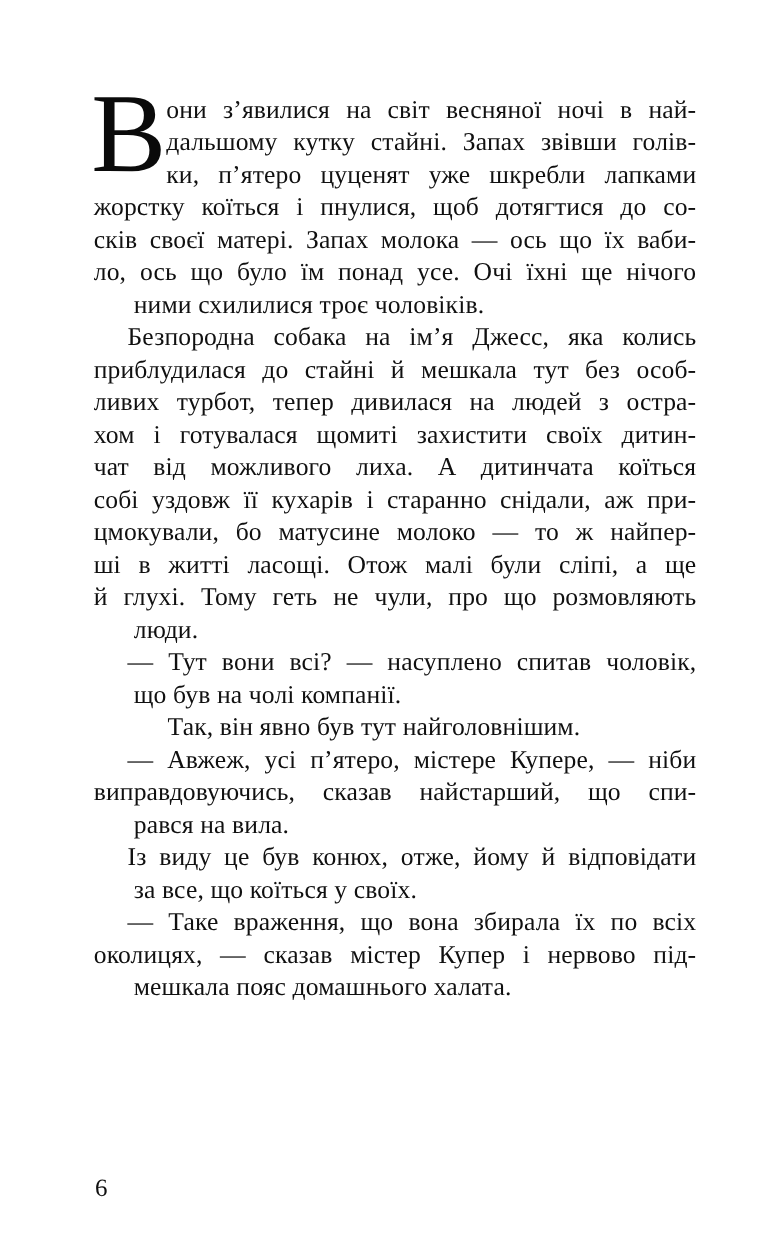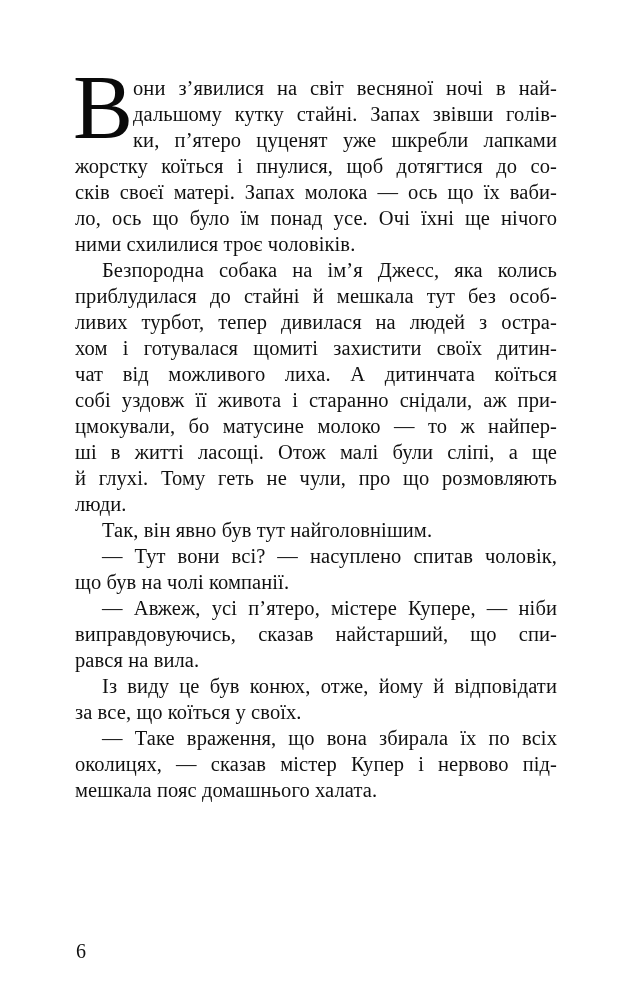--- a/index.html
+++ b/index.html
@@ -25,20 +25,21 @@
     font-size: 20.5px;
     line-height: 26px;
     height: 26px;
     text-align: justify;
     text-align-last: justify;
     letter-spacing: 0.1px;
   }
   .line.last {
     text-align: right;
     text-align-last: left;
+    margin-left: 32px;
   }
   .line.indent {
     text-indent: 27px;
   }
   .dropcap {
     float: left;
     width: 54px;
     height: 73px;
     margin-right: 4px;
     position: relative;
@@ -75,32 +76,32 @@
         <div class="line">сків своєї матері. Запах молока — ось що їх ваби-</div>
         <div class="line">ло, ось що було їм понад усе. Очі їхні ще нічого</div>
         <div class="line last">ними схилилися троє чоловіків.</div>
       </div>
       <div class="paragraph">
         <div class="line indent">Безпородна собака на ім’я Джесс, яка колись</div>
         <div class="line">приблудилася до стайні й мешкала тут без особ-</div>
         <div class="line">ливих турбот, тепер дивилася на людей з остра-</div>
         <div class="line">хом і готувалася щомиті захистити своїх дитин-</div>
         <div class="line">чат від можливого лиха. А дитинчата коїться</div>
-        <div class="line">собі уздовж її живота і старанно снідали, аж при-</div>
+        <div class="line">собі уздовж її кухарів і старанно снідали, аж при-</div>
         <div class="line">цмокували, бо матусине молоко — то ж найпер-</div>
         <div class="line">ші в житті ласощі. Отож малі були сліпі, а ще</div>
         <div class="line">й глухі. Тому геть не чули, про що розмовляють</div>
         <div class="line last">люди.</div>
       </div>
       <div class="paragraph">
-        <div class="line last indent">Так, він явно був тут найголовнішим.</div>
+        <div class="line indent">— Тут вони всі? — насуплено спитав чоловік,</div>
+        <div class="line last">що був на чолі компанії.</div>
       </div>
       <div class="paragraph">
-        <div class="line indent">— Тут вони всі? — насуплено спитав чоловік,</div>
-        <div class="line last">що був на чолі компанії.</div>
+        <div class="line last indent">Так, він явно був тут найголовнішим.</div>
       </div>
       <div class="paragraph">
         <div class="line indent">— Авжеж, усі п’ятеро, містере Купере, — ніби</div>
         <div class="line">виправдовуючись, сказав найстарший, що спи-</div>
         <div class="line last">рався на вила.</div>
       </div>
       <div class="paragraph">
         <div class="line indent">Із виду це був конюх, отже, йому й відповідати</div>
         <div class="line last">за все, що коїться у своїх.</div>
       </div>

